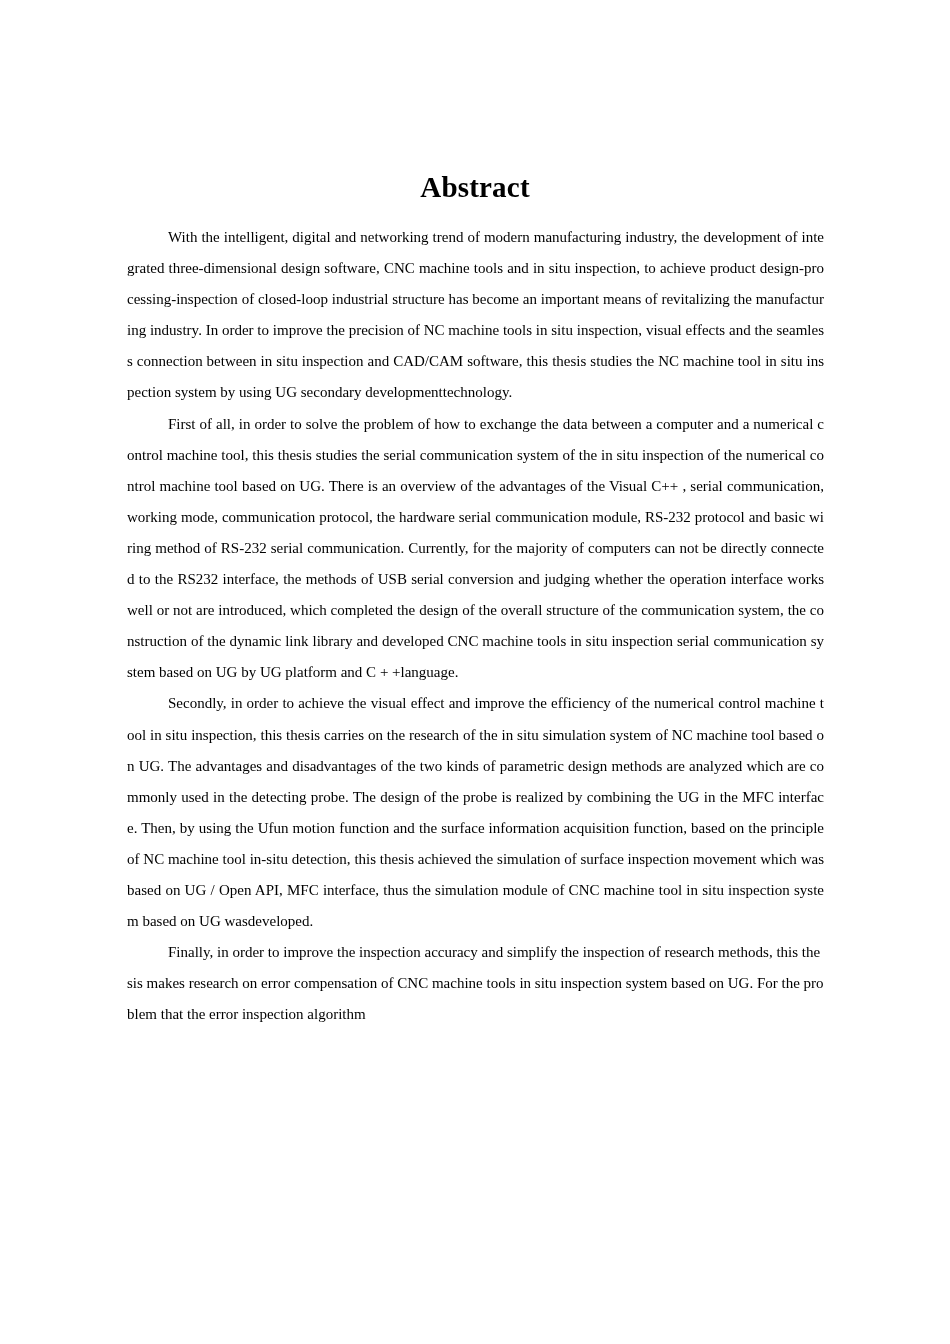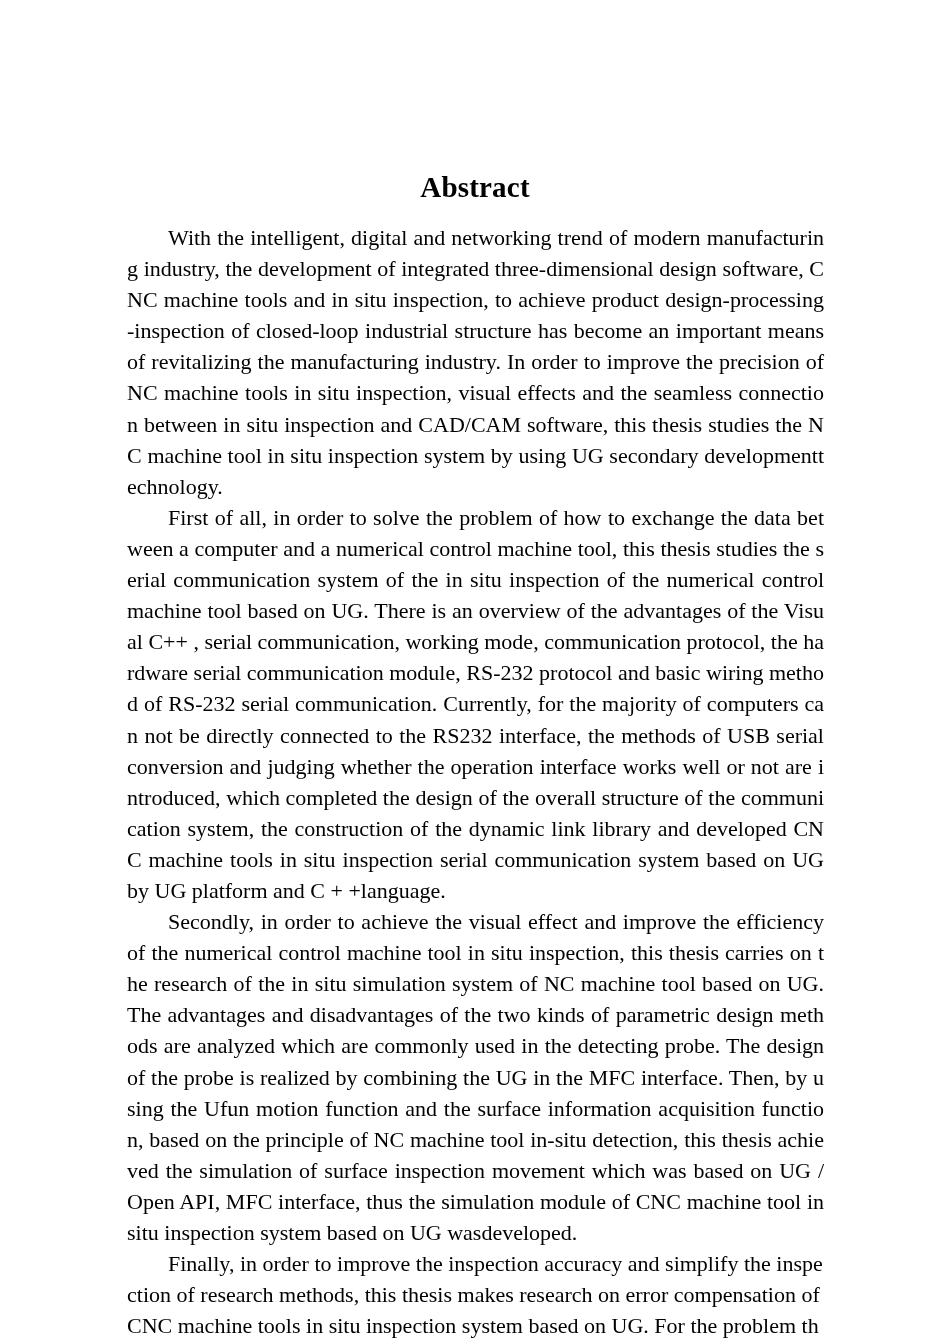--- a/index.html
+++ b/index.html
@@ -35,21 +35,21 @@
   }
   .abstract-body {
     position: absolute;
     top: 190px;
     left: 127px;
     width: 697px;
   }
   p.para {
     margin: 0;
     padding: 0;
-    font-size: 22px;
+    font-size: 15px;
     line-height: 31.1px;
     text-align: justify;
     text-align-last: left;
     text-justify: inter-character;
     word-break: break-all;
     overflow-wrap: anywhere;
     hyphens: none;
     text-indent: 41px;
     letter-spacing: 0px;
     font-stretch: condensed;

